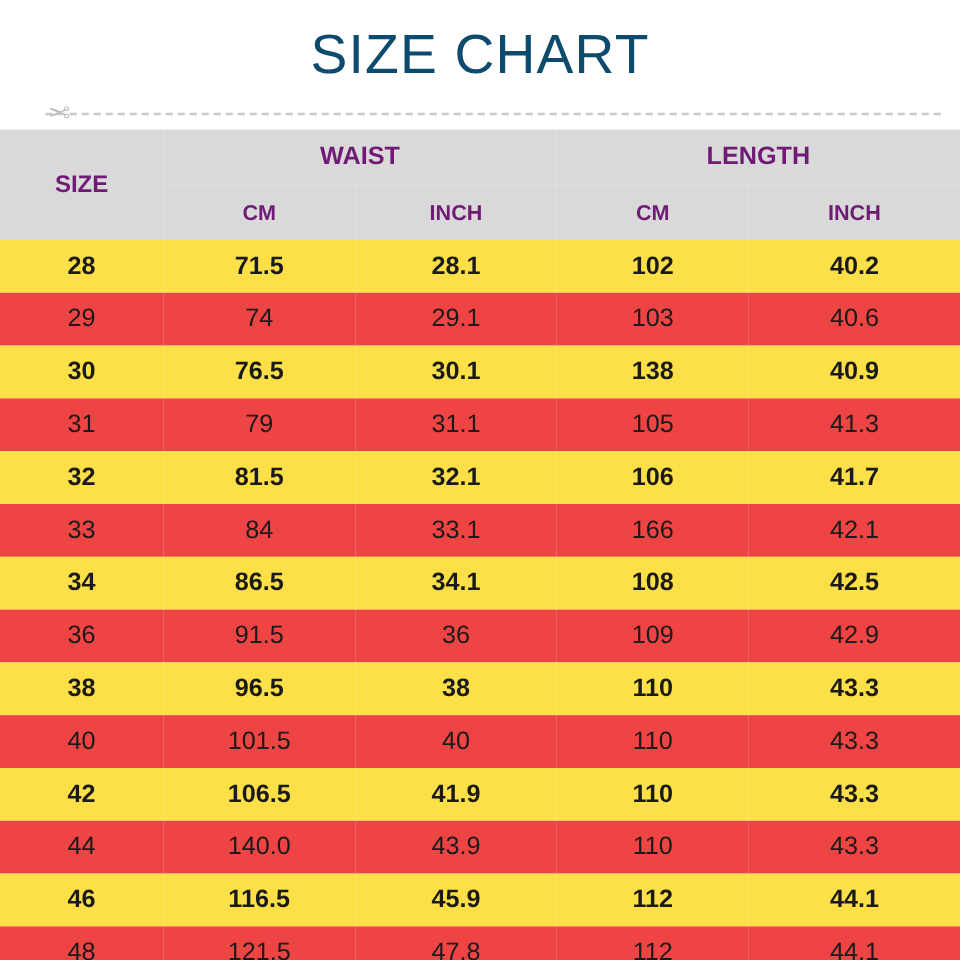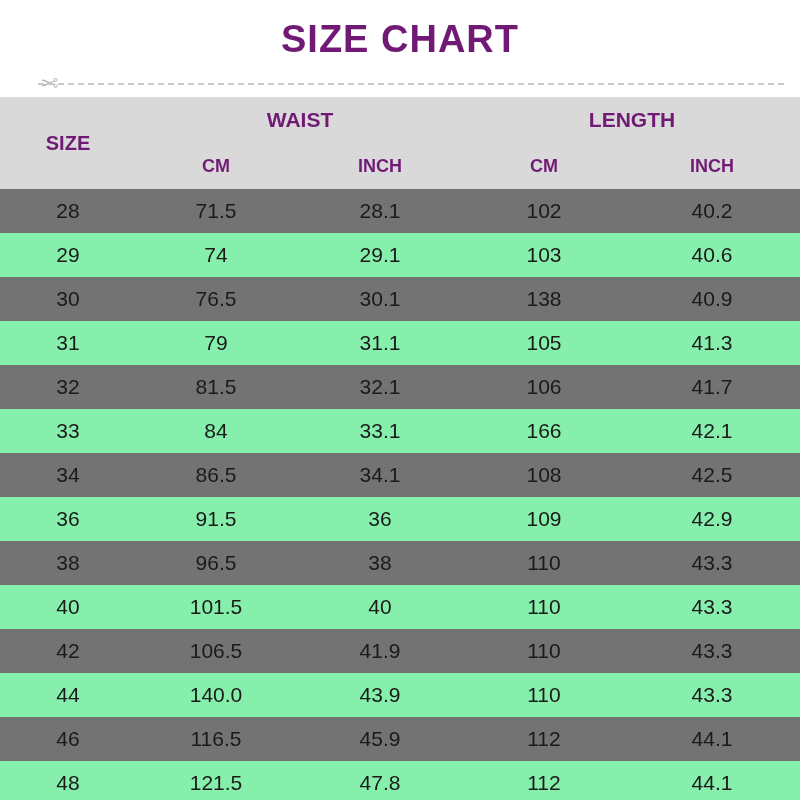--- a/index.html
+++ b/index.html
@@ -15,25 +15,25 @@
     overflow: hidden;
   }
   .page {
     position: relative;
     width: 800px;
     height: 800px;
     box-sizing: border-box;
   }
   .title {
     text-align: center;
-    font-size: 38px;
-    font-weight: bold;
+    font-size: 46px;
+    font-weight: normal;
     letter-spacing: 1px;
     padding-top: 18px;
-    color: #701a75;
+    color: #0c4a6e;
   }
   
   .cutline {
     position: relative;
     height: 26px;
     margin-top: 10px;
   }
   .cutline .dash {
     position: absolute;
     left: 38px;
@@ -79,24 +79,25 @@
     font-size: 18px;
     height: 44px;
     background: #d9d9d9;
   }
   tbody td {
     font-size: 21px;
     height: 42px;
     color: #1a1a1a;
   }
   tbody tr.odd td {
-    background: #737373;
+    background: #fde047;
+    font-weight: bold;
   }
   tbody tr.even td {
-    background: #86efac;
+    background: #ef4444;
   }
   col.c-size { width: 17%; }
   col.c-wcm  { width: 20%; }
   col.c-win  { width: 21%; }
   col.c-lcm  { width: 20%; }
   col.c-lin  { width: 22%; }
 </style>
 </head>
 <body>
 

